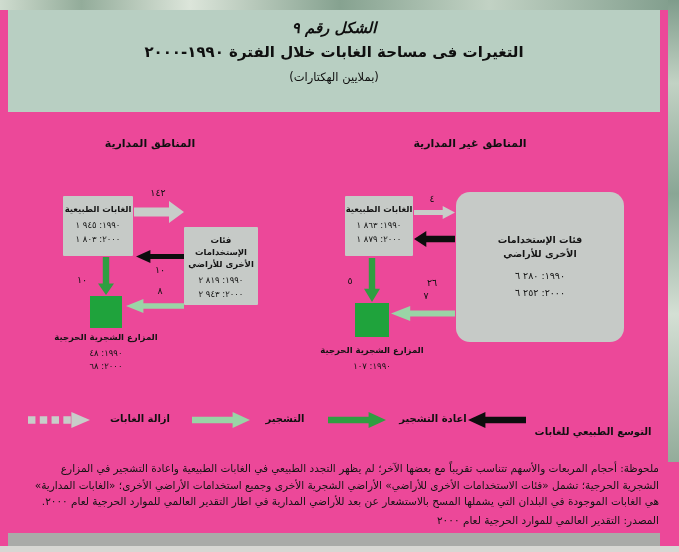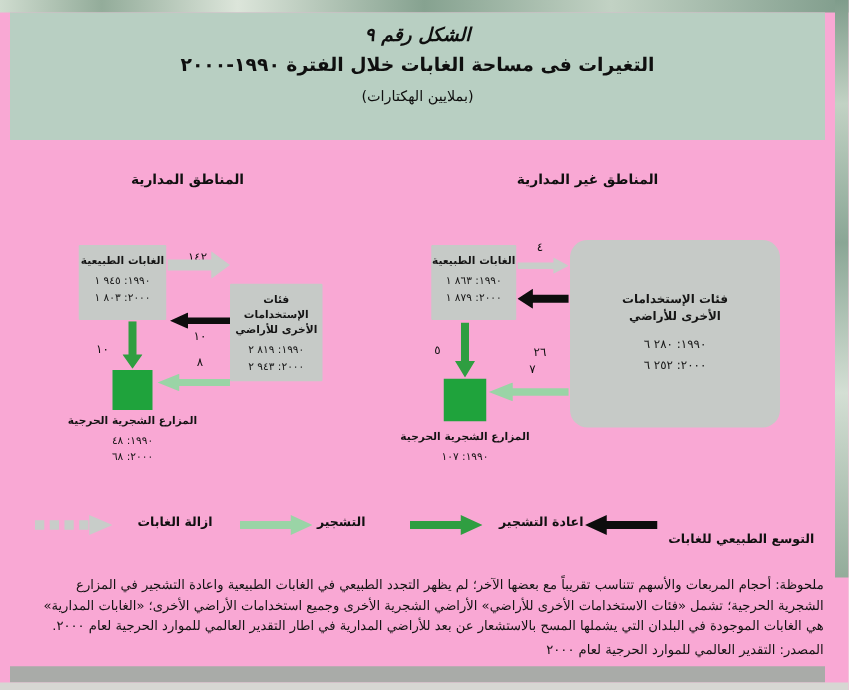--- a/index.html
+++ b/index.html
@@ -1,18 +1,18 @@
 <!DOCTYPE html>
 <html><head>
 <meta charset="utf-8">
 <style>
   * { margin:0; padding:0; box-sizing:border-box; }
   html,body { background:#e9e9e5; }
   body { font-family:"DejaVu Sans", sans-serif; }
-  .page { position:relative; width:679px; height:552px; background:#f9a8d4; overflow:hidden; direction:rtl; }
+  .page { position:relative; width:679px; height:552px; background:#ec4899; overflow:hidden; direction:rtl; }
 
   
   .edge-top { position:absolute; left:0; top:0; width:679px; height:10px;
     background:linear-gradient(90deg,#cfdccf,#93ac9a 12%,#dce5da 28%,#86a290 50%,#c2d2c4 72%,#7f9c8b 100%); }
   .edge-right { position:absolute; left:668px; top:0; width:11px; height:462px;
     background:linear-gradient(180deg,#7f9c8b,#c2d2c4 18%,#8aa695 42%,#d4dfd4 68%,#93ac9a 100%); }
   .edge-bottom { position:absolute; left:8px; top:533px; width:652px; height:13px; background:#a9aba8; }
   .edge-bottom2 { position:absolute; left:0; top:546px; width:679px; height:6px; background:#d7d7d3; }
 
   
@@ -63,21 +63,21 @@
 
   <div class="sec-title" style="left:80px; top:137px; width:140px;">المناطق المدارية</div>
   <div class="sec-title" style="left:400px; top:137px; width:140px;">المناطق غير المدارية</div>
 
   <div class="gbox" style="left: 63px; top: 196px; width: 70px; height: 60px; background-color: rgb(198, 202, 199);">
     <div class="bl">الغابات الطبيعية</div>
     <div class="bv">١٩٩٠: ١&nbsp;٩٤٥</div>
     <div class="bv">٢٠٠٠: ١&nbsp;٨٠٣</div>
   </div>
 
-  <div class="num" style="left:142px; top:201px; width:32px;">١٤٢</div>
+  <div class="num" style="left:142px; top:187px; width:32px;">١٤٢</div>
   <svg class="arrow" style="left:134px; top:201px;" width="50" height="22" viewBox="0 0 100 30" preserveAspectRatio="none">
     <polygon points="0,9 70,9 70,0 100,15 70,30 70,21 0,21" fill="#c8cdc9"></polygon>
   </svg>
 
   <div class="gbox" style="left: 184px; top: 227px; width: 74px; height: 78px; background-color: rgb(198, 202, 199);">
     <div class="bl" style="margin-bottom:0;">فئات الإستخدامات</div>
     <div class="bl">الأخرى للأراضي</div>
     <div class="bv">١٩٩٠: ٢&nbsp;٨١٩</div>
     <div class="bv">٢٠٠٠: ٢&nbsp;٩٤٣</div>
   </div>
@@ -147,21 +147,21 @@
 
   <svg class="arrow" style="left:28px; top:412px;" width="62" height="16" viewBox="0 0 100 30" preserveAspectRatio="none">
     <line x1="0" y1="15" x2="70" y2="15" stroke-width="14" stroke-dasharray="12,7" stroke="#c8cdc9"></line>
     <polygon points="70,0 100,15 70,30" fill="#c8cdc9"></polygon>
   </svg>
   <div class="legend-label" style="left:100px; top:413px; width:80px;">ازالة الغابات</div>
 
   <svg class="arrow" style="left:192px; top:412px;" width="58" height="16" viewBox="0 0 100 30" preserveAspectRatio="none">
     <polygon points="0,9 70,9 70,0 100,15 70,30 70,21 0,21" fill="#9ad4a6"></polygon>
   </svg>
-  <div class="legend-label" style="left:244px; top:413px; width:58px;">التشجير</div>
+  <div class="legend-label" style="left:256px; top:413px; width:58px;">التشجير</div>
 
   <svg class="arrow" style="left:328px; top:412px;" width="58" height="16" viewBox="0 0 100 30" preserveAspectRatio="none">
     <polygon points="0,9 70,9 70,0 100,15 70,30 70,21 0,21" fill="#2f9e41"></polygon>
   </svg>
   <div class="legend-label" style="left:396px; top:413px; width:74px;">اعادة التشجير</div>
 
   <svg class="arrow" style="left:468px; top:412px;" width="58" height="16" viewBox="0 0 100 30" preserveAspectRatio="none">
     <polygon points="100,9 30,9 30,0 0,15 30,30 30,21 100,21" fill="#0d0d0d"></polygon>
   </svg>
   <div class="legend-label" style="left:534px; top:413px; width:118px;margin-top:13px;">التوسع الطبيعي للغابات</div>

